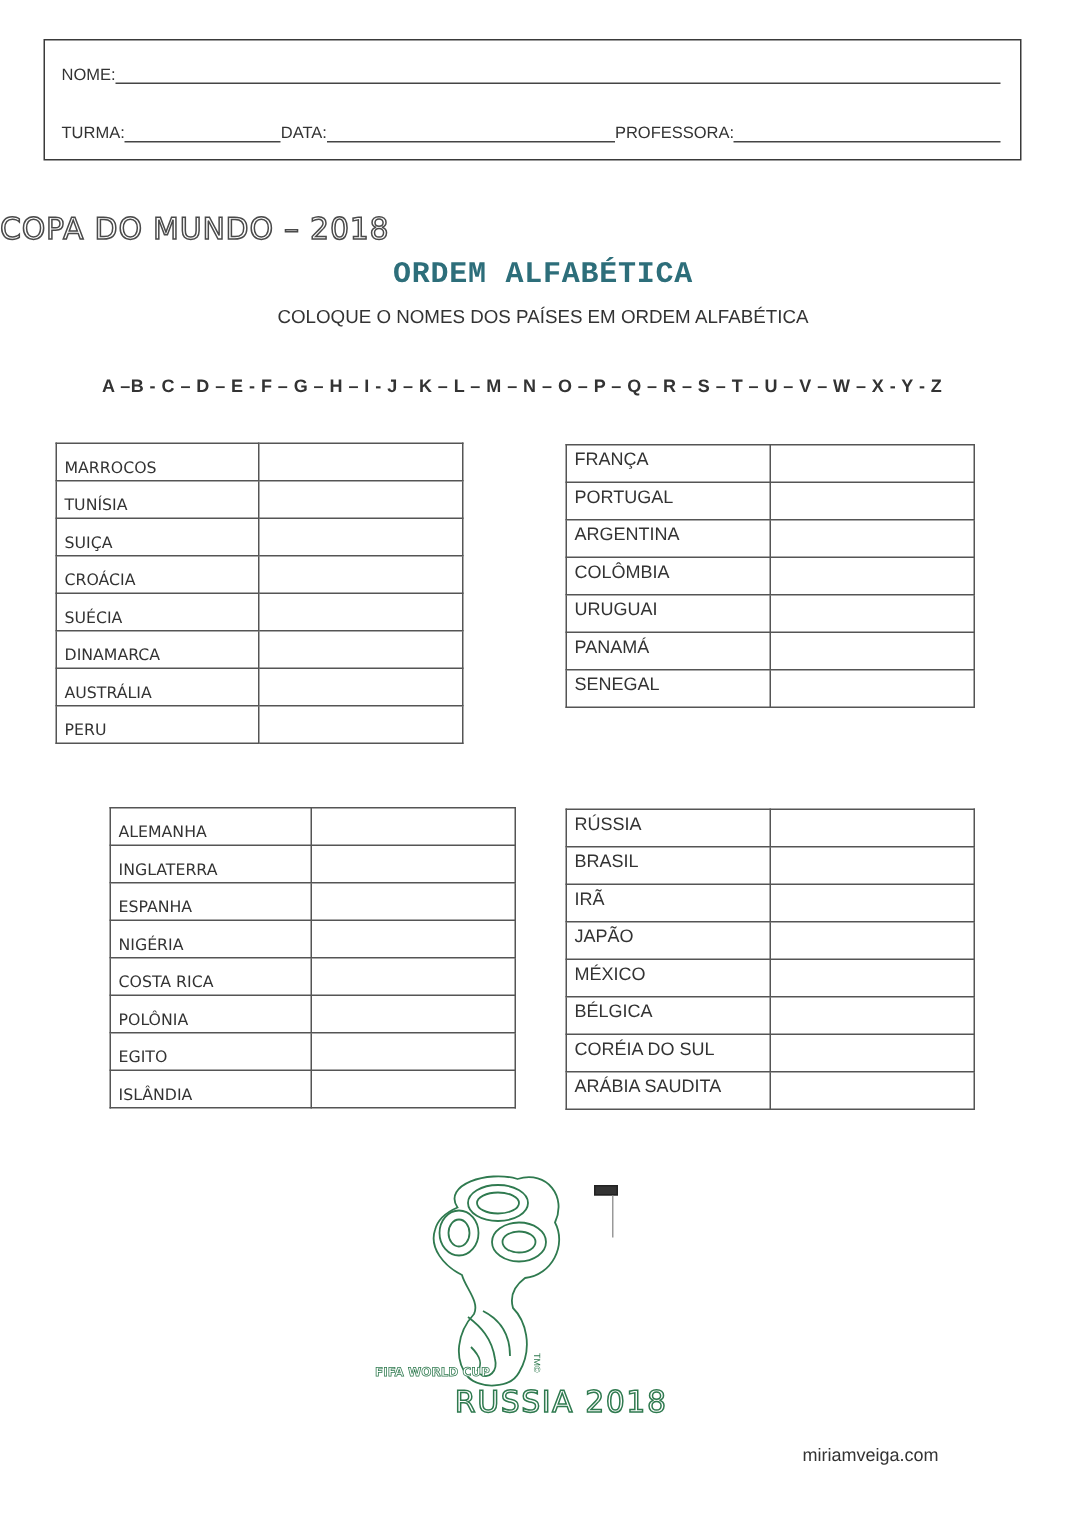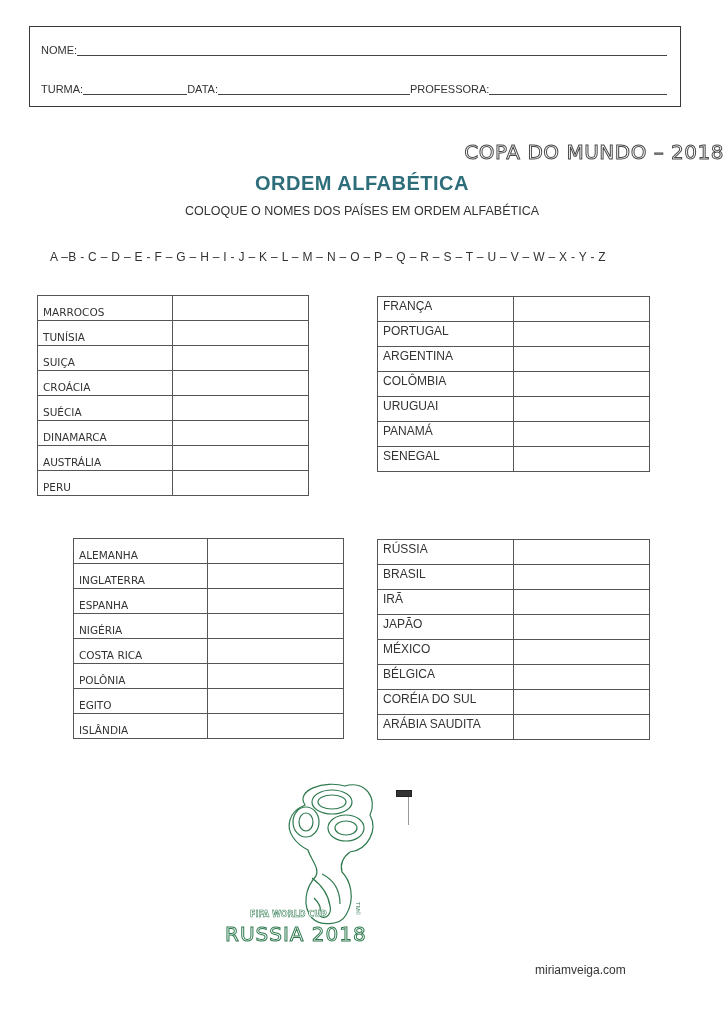--- a/index.html
+++ b/index.html
@@ -8,35 +8,35 @@
     font-family: "Liberation Sans", sans-serif; color: #2a2a2a; overflow: hidden;
   }
   .header-box {
     position: absolute; left: 29px; top: 26px; width: 652px; height: 81px;
     border: 1.5px solid #3a3a3a; box-sizing: border-box;
   }
   .hline { position: absolute; display: flex; align-items: center; font-size: 11px; color: #333; }
   .hline .lbl { white-space: nowrap; line-height: 12px; }
   .hline .blank { border-bottom: 1px solid #444; height: 11px; }
   .title1 {
-    position: absolute; left: 0; width: 724px; top: 140px; text-align: right;
+    position: absolute; left: 0; width: 724px; top: 140px; text-align: left;
     font-size: 20px; letter-spacing: 0.5px; color: #ffffff;
     -webkit-text-stroke: 1px #4a4a4a; font-family: "DejaVu Sans", sans-serif; font-weight: normal;
   }
   .title2 {
     position: absolute; left: 0; width: 724px; top: 172px; text-align: center;
-    font-size: 20px; font-weight: bold; color: #2d6e7a; font-family: Liberation Sans, sans-serif;
+    font-size: 20px; font-weight: bold; color: #2d6e7a; font-family: Liberation Mono, monospace;
     letter-spacing: 0.5px;
   }
   .subtitle {
     position: absolute; left: 0; width: 724px; top: 204px; text-align: center;
     font-size: 12.5px; color: #333;
   }
   .alphabet {
-    position: absolute; left: 50px; top: 250px; font-size: 12px; font-weight: normal; color: #333;
+    position: absolute; left: 68px; top: 250px; font-size: 12px; font-weight: bold; color: #333;
     letter-spacing: 0.3px; white-space: nowrap;
   }
   table.countries {
     position: absolute; border-collapse: collapse; table-layout: fixed;
   }
   table.countries td {
     border: 1px solid #555; height: 25px; padding: 0 0 0 5px; box-sizing: border-box;
     vertical-align: bottom; font-size: 11.5px; color: #333;
   }
   table.left-style td { font-family: "DejaVu Sans", sans-serif; font-size: 10.5px; padding-bottom: 2px; }
@@ -241,21 +241,21 @@
       <ellipse cx="56" cy="42" rx="7" ry="9"></ellipse>
       <ellipse cx="96" cy="48" rx="18" ry="13"></ellipse>
       <ellipse cx="96" cy="48" rx="11" ry="7"></ellipse>
       <path d="M62 98 C 70 104, 78 112, 80 126 C 82 134, 76 140, 70 136"></path>
       <path d="M72 94 C 84 100, 90 110, 90 124"></path>
       <path d="M64 118 C 70 124, 72 130, 68 134"></path>
     </g>
     <text x="106" y="122" font-size="6" fill="#2f7a4f" font-family="Liberation Sans, sans-serif" transform="rotate(90 106 122)">TM©</text>
   </svg>
   <div style="position:absolute; left:0; top:130px; width:170px; font-size:8px; font-weight:bold; color:#fff; -webkit-text-stroke:0.5px #2f7a4f; font-family:'DejaVu Sans', sans-serif;">FIFA WORLD CUP</div>
-  <div style="position:absolute; left:-25px; top:142px; width:220px; text-align:left; font-size:20px; color:#fff; -webkit-text-stroke:1px #2f7a4f; letter-spacing:1px; font-family:'DejaVu Sans', sans-serif;">RUSSIA 2018</div>
+  <div style="position:absolute; left:-25px; top:142px; width:220px; text-align:right; font-size:20px; color:#fff; -webkit-text-stroke:1px #2f7a4f; letter-spacing:1px; font-family:'DejaVu Sans', sans-serif;">RUSSIA 2018</div>
 </div>
 
 <div class="mark">
   <div style="width:14px; height:5px; background:#333; border:1px solid #222;"></div>
   <div style="width:1px; height:28px; background:#999; margin-left:12px;"></div>
 </div>
 
 <div class="footer">miriamveiga.com</div>
 
 </body></html>

